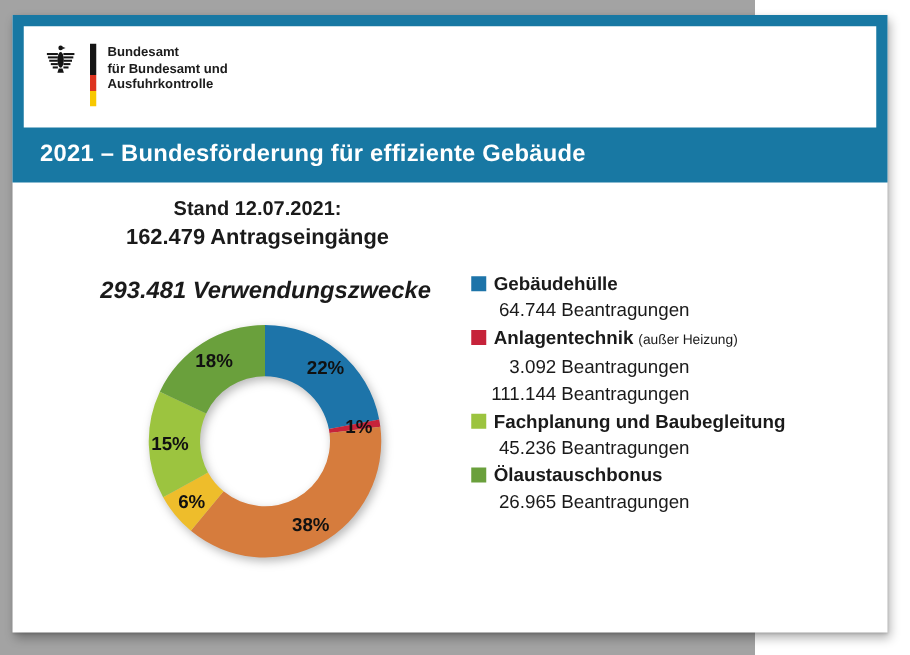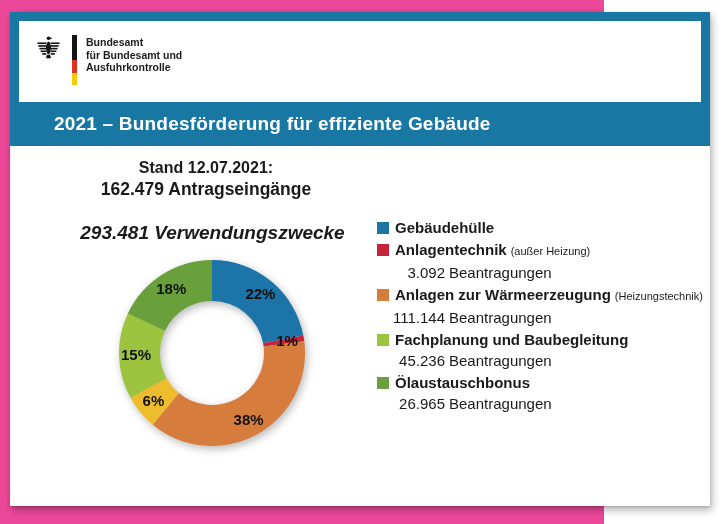--- a/index.html
+++ b/index.html
@@ -2,33 +2,33 @@
 <html style="--teal: #1878a3; --text: #1a1a1a;"><head>
 <meta charset="utf-8">
 <style>
   :root{
     --teal:#1878a3;
     --text:#1a1a1a;
   }
   *{box-sizing:border-box;margin:0;padding:0;}
   html,body{width:728px;height:524px;overflow:hidden;background:#ffffff;
     font-family:"Liberation Sans",sans-serif;color:var(--text);}
-  .stage{position:relative;width:604px;height:524px;background:#ec4899;}
+  .stage{position:relative;width:604px;height:524px;background:#a3a3a3;}
   .card{position:absolute;left:10px;top:12px;width:700px;height:494px;background:#ffffff;
     box-shadow:2px 4px 8px rgba(0,0,0,0.30), 0 1px 2px rgba(0,0,0,0.15);}
   
   .header-frame{position:absolute;left:0;top:0;width:700px;height:134px;background:var(--teal);}
   .logo-box{position:absolute;left:9px;top:9px;right:9px;height:81px;background:#ffffff;}
   .logo{position:absolute;left:18px;top:14px;display:flex;align-items:flex-start;}
   .eagle{width:23px;height:25px;margin-top:0;}
   .flag-stripe{width:5px;height:50px;margin-left:12px;
     background:linear-gradient(to bottom,#151515 0%,#151515 50%,#dd3420 50%,#dd3420 76%,#f8c800 76%,#f8c800 100%);}
   .logo-text{margin-left:9px;font-size:10.5px;line-height:12.5px;font-weight:700;color:#1c1c1c;padding-top:1px;}
   .banner{position:absolute;left:0;bottom:0;width:100%;height:44px;display:flex;align-items:center;}
-  .banner-title{padding-left:44px;color:#ffffff;font-weight:700;font-size:19px;letter-spacing:0.2px;}
+  .banner-title{padding-left:22px;color:#ffffff;font-weight:700;font-size:19px;letter-spacing:0.2px;}
   
   .status-block{position:absolute;left:60px;top:146px;width:272px;text-align:center;font-weight:700;}
   .status-line1{font-size:16px;line-height:20px;}
   .status-line2{font-size:17.5px;line-height:22px;}
   .chart-title{position:absolute;left:30px;top:210px;width:345px;text-align:center;
     font-weight:700;font-style:italic;font-size:19px;}
   .donut-wrap{position:absolute;left:102px;top:241px;width:200px;height:200px;}
   .donut-wrap svg{filter:drop-shadow(2px 3px 4px rgba(0,0,0,0.28));}
   .donut-wrap text{font-family:"Liberation Sans",sans-serif;font-weight:700;font-size:15px;
     fill:#111111;text-anchor:middle;filter:none;}
@@ -103,27 +103,27 @@
           <text x="136.6" y="171.6">38%</text>
           <text x="41.4" y="153.4">6%</text>
           <text x="24.0" y="107.4">15%</text>
           <text x="59.3" y="40.8">18%</text>
         </svg>
     </div>
 
     <div class="legend">
         <div class="legend-item">
           <div class="legend-title-row"><span class="swatch" style="background: rgb(29, 116, 169);"></span><span class="legend-label">Gebäudehülle</span></div>
+          <div class="legend-count"><span class="count-num">64.744</span><span class="count-unit">Beantragungen</span></div>
         </div>
         <div class="legend-item">
           <div class="legend-title-row"><span class="swatch" style="background: rgb(198, 35, 58);"></span><span class="legend-label">Anlagentechnik</span><span class="legend-note">(außer Heizung)</span></div>
           <div class="legend-count"><span class="count-num">3.092</span><span class="count-unit">Beantragungen</span></div>
         </div>
         <div class="legend-item">
-          <div class="legend-title-row"><span class="swatch" style="background: rgb(214, 124, 61);"></span><span class="legend-label">Anlagen zur Wärmeerzeugung</span><span class="legend-note">(Heizungstechnik)</span></div>
           <div class="legend-count"><span class="count-num">111.144</span><span class="count-unit">Beantragungen</span></div>
         </div>
         <div class="legend-item">
           <div class="legend-title-row"><span class="swatch" style="background: rgb(156, 196, 63);"></span><span class="legend-label">Fachplanung und Baubegleitung</span></div>
           <div class="legend-count"><span class="count-num">45.236</span><span class="count-unit">Beantragungen</span></div>
         </div>
         <div class="legend-item">
           <div class="legend-title-row"><span class="swatch" style="background: rgb(106, 160, 60);"></span><span class="legend-label">Ölaustauschbonus</span></div>
           <div class="legend-count"><span class="count-num">26.965</span><span class="count-unit">Beantragungen</span></div>
         </div>

